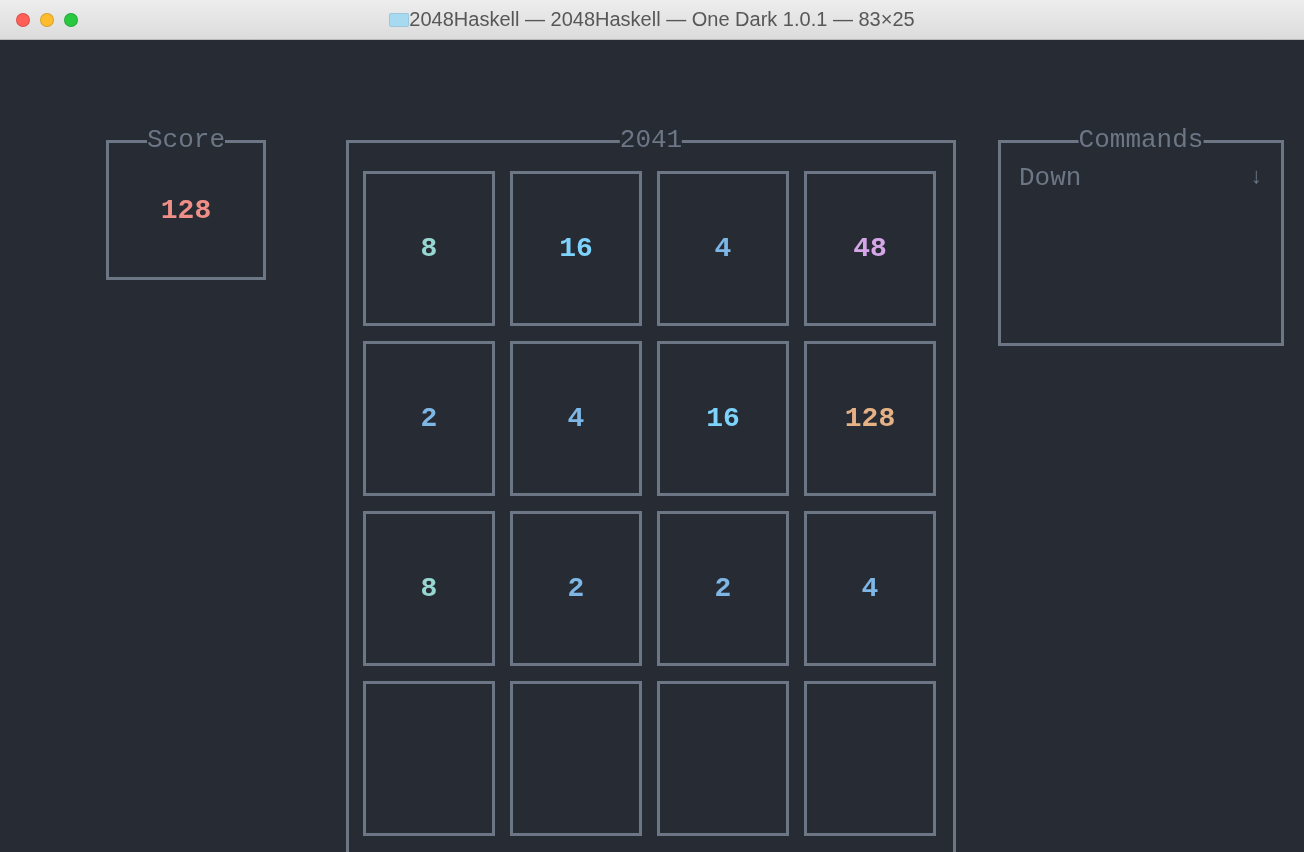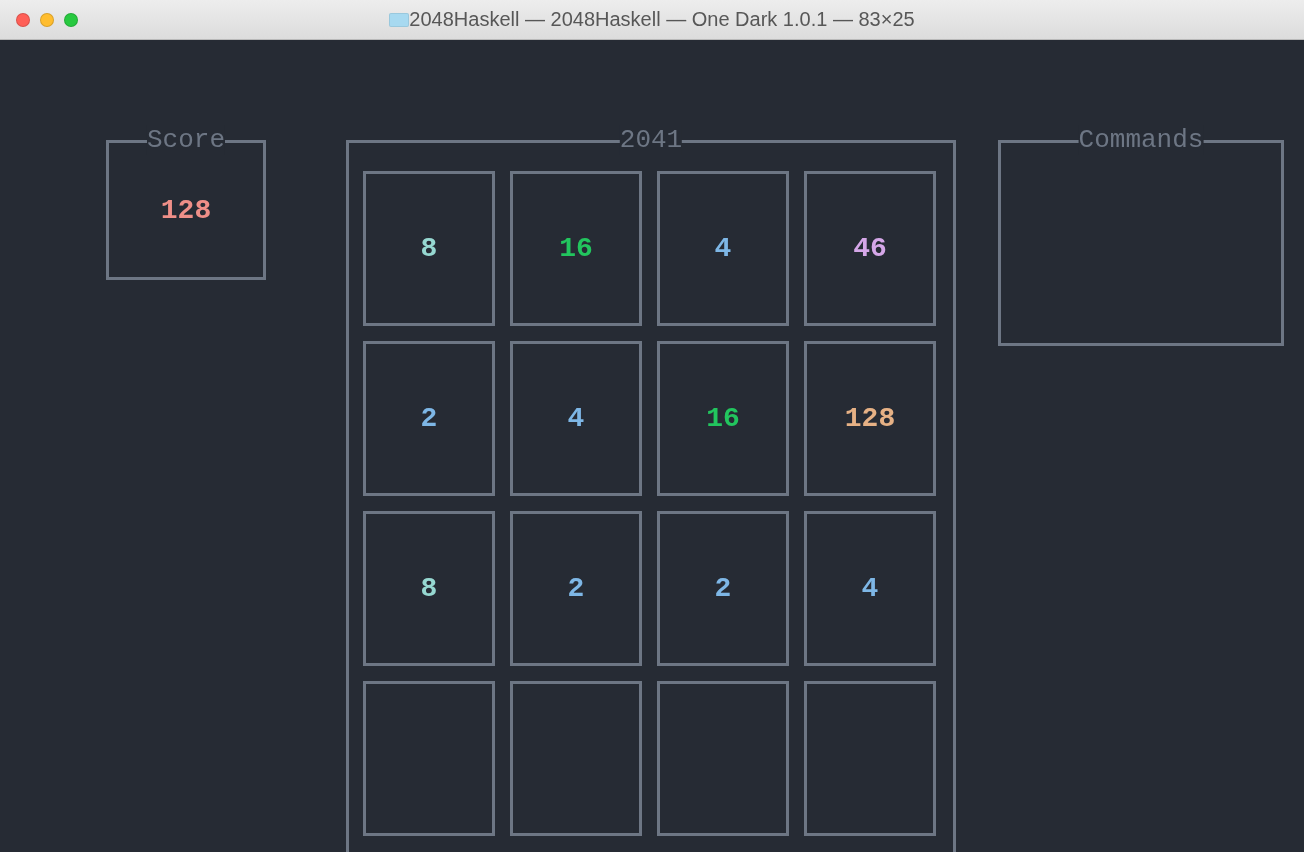--- a/index.html
+++ b/index.html
@@ -99,21 +99,21 @@
     display: flex;
     align-items: center;
     justify-content: center;
     font-size: 28px;
     font-weight: 600;
   }
   
   .c2   { color: #7eb7e6; }
   .c4   { color: #7eb7e6; }
   .c8   { color: #96d8d1; }
-  .c16  { color: #22c55e; }
+  .c16  { color: #7dd3fc; }
   .c32  { color: #d5a7e8; }
   .c128 { color: #e6b185; }
 
   
   #commands-panel { left: 954px; top: 100px; width: 286px; height: 206px; }
   .cmd-list {
     padding: 18px 18px 10px 18px;
     font-size: 26px;
     color: #6d7684;
   }
@@ -145,35 +145,39 @@
     <div class="panel-label">Score</div>
     <div id="score-value">128</div>
   </div>
 
   <div id="game-panel" class="panel">
     <div class="panel-label">2041</div>
     <div class="grid" id="grid">
         <div class="cell c8">8</div>
         <div class="cell c16">16</div>
         <div class="cell c4">4</div>
-        <div class="cell c32">46</div>
+        <div class="cell c32">48</div>
         <div class="cell c2">2</div>
         <div class="cell c4">4</div>
         <div class="cell c16">16</div>
         <div class="cell c128">128</div>
         <div class="cell c8">8</div>
         <div class="cell c2">2</div>
         <div class="cell c2">2</div>
         <div class="cell c4">4</div>
         <div class="cell "></div>
         <div class="cell "></div>
         <div class="cell "></div>
         <div class="cell "></div>
       </div>
   </div>
 
   <div id="commands-panel" class="panel">
     <div class="panel-label">Commands</div>
     <div class="cmd-list" id="cmd-list">
+        <div class="cmd-row">
+          <span>Down</span>
+          <span class="cmd-key arrow">↓</span>
+        </div>
       </div>
   </div>
 
 </div>
 
 </body></html>

